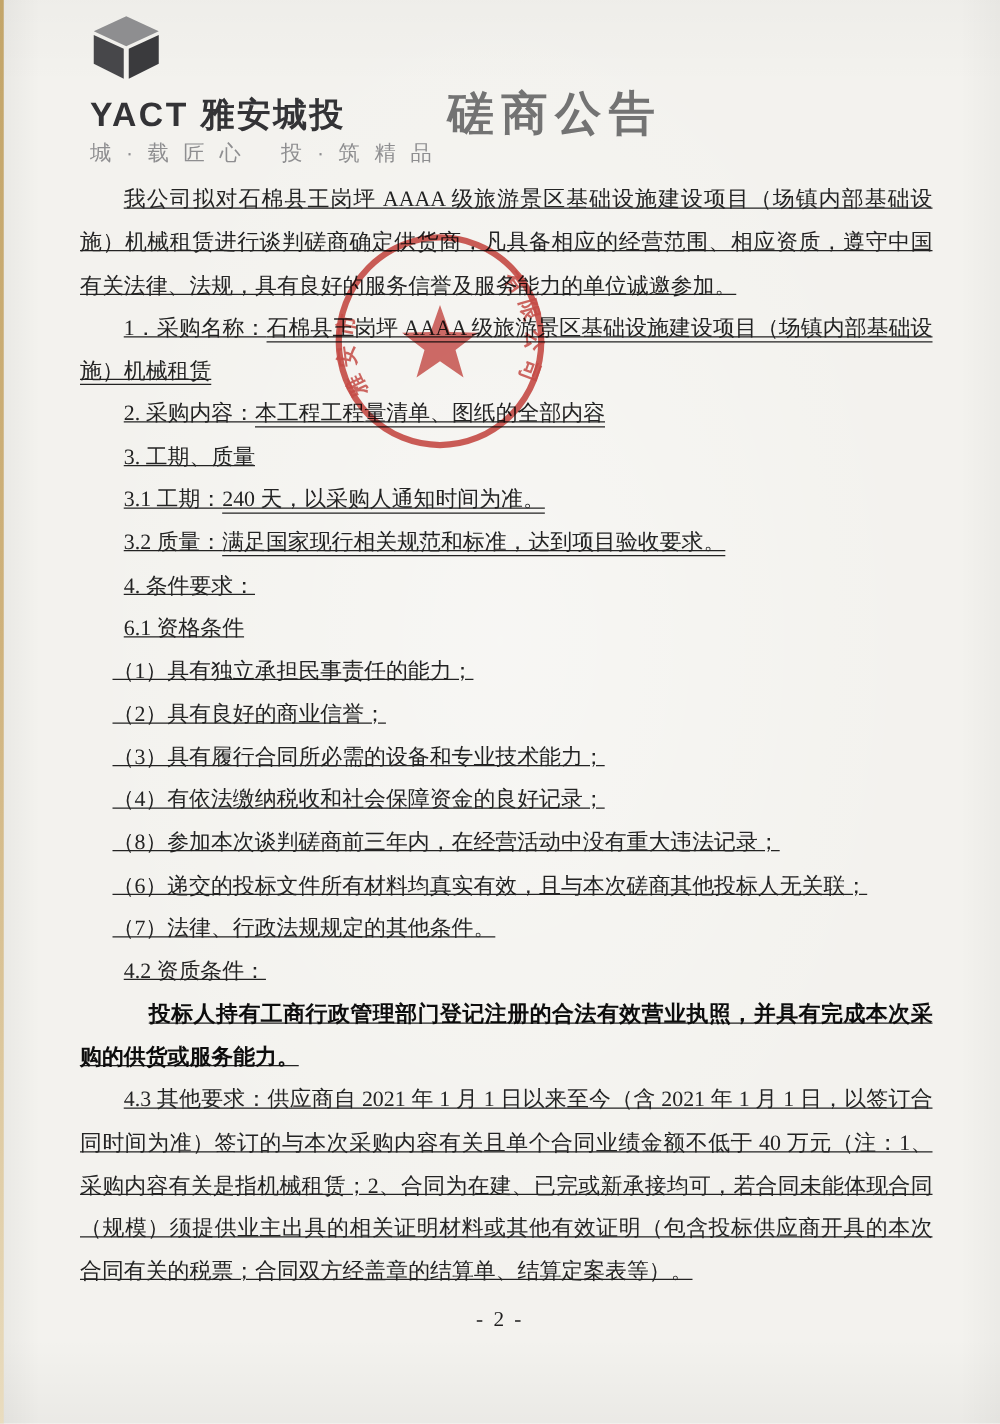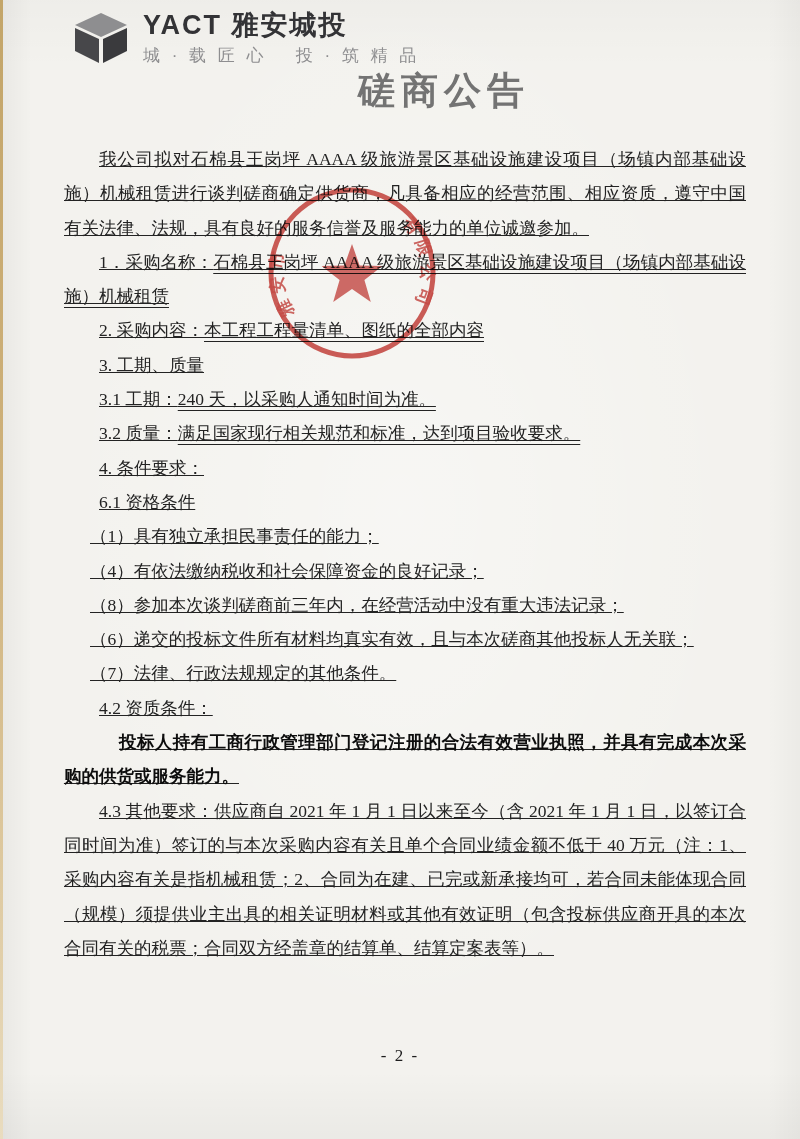--- a/index.html
+++ b/index.html
@@ -20,21 +20,21 @@
       linear-gradient(180deg, rgba(0,0,0,0.02) 0%, rgba(0,0,0,0) 6%, rgba(0,0,0,0) 94%, rgba(0,0,0,0.035) 100%);
   }
   .edge-strip {
     position: absolute; left: 0; top: 0; width: 3px; height: 1139px;
     background: linear-gradient(180deg, #c3a569 0%, #cfb27c 45%, #ddc89e 75%, #e9dcbf 100%);
   }
 
   
   .header {
     position: absolute; left: 72px; top: 10px;
-    display: flex; align-items: flex-start; gap: 13px;
+    display: flex; align-items: flex-start; gap: 13px; flex-direction: column;
   }
   .cube { width: 58px; height: 52px; margin-top: 2px; }
   .brand-col { display: flex; flex-direction: column; }
   .brand-line {
     font-family: "Liberation Sans", "DejaVu Sans", sans-serif;
     font-size: 27px; font-weight: 700; letter-spacing: 2px;
     color: #333336; white-space: nowrap; line-height: 30px;
   }
   .tagline {
     font-family: "Liberation Sans", "DejaVu Sans", sans-serif;
@@ -106,20 +106,22 @@
 <div class="doc-body" id="doc-body">
     <p class="ind-2"><span>我公司拟对石棉县王岗坪 AAAA 级旅游景区基础设施建设项目（场镇内部基础设施）机械租赁进行谈判磋商确定供货商，凡具备相应的经营范围、相应资质，遵守中国有关法律、法规，具有良好的服务信誉及服务能力的单位诚邀参加。</span></p>
     <p class="ind-2"><span>1．采购名称：</span><span class="seg-u">石棉县王岗坪 AAAA 级旅游景区基础设施建设项目（场镇内部基础设施）机械租赁</span></p>
     <p class="ind-2"><span>2. 采购内容：</span><span class="seg-u">本工程工程量清单、图纸的全部内容</span></p>
     <p class="ind-2"><span>3. 工期、质量</span></p>
     <p class="ind-2"><span>3.1 工期：</span><span class="seg-u">240 天，以采购人通知时间为准。</span></p>
     <p class="ind-2"><span>3.2 质量：</span><span class="seg-u">满足国家现行相关规范和标准，达到项目验收要求。</span></p>
     <p class="ind-2"><span>4. 条件要求：</span></p>
     <p class="ind-2"><span>6.1 资格条件</span></p>
     <p class="ind-1-5"><span>（1）具有独立承担民事责任的能力；</span></p>
+    <p class="ind-1-5"><span>（2）具有良好的商业信誉；</span></p>
+    <p class="ind-1-5"><span>（3）具有履行合同所必需的设备和专业技术能力；</span></p>
     <p class="ind-1-5"><span>（4）有依法缴纳税收和社会保障资金的良好记录；</span></p>
     <p class="ind-1-5"><span>（8）参加本次谈判磋商前三年内，在经营活动中没有重大违法记录；</span></p>
     <p class="ind-1-5"><span>（6）递交的投标文件所有材料均真实有效，且与本次磋商其他投标人无关联；</span></p>
     <p class="ind-1-5"><span>（7）法律、行政法规规定的其他条件。</span></p>
     <p class="ind-2"><span>4.2 资质条件：</span></p>
     <p class="ind-3"><span class="seg-b">投标人持有工商行政管理部门登记注册的合法有效营业执照，并具有完成本次采购的供货或服务能力。</span></p>
     <p class="ind-2"><span>4.3 其他要求：供应商自 2021 年 1 月 1 日以来至今（含 2021 年 1 月 1 日，以签订合同时间为准）签订的与本次采购内容有关且单个合同业绩金额不低于 40 万元（注：1、采购内容有关是指机械租赁；2、合同为在建、已完或新承接均可，若合同未能体现合同（规模）须提供业主出具的相关证明材料或其他有效证明（包含投标供应商开具的本次合同有关的税票；合同双方经盖章的结算单、结算定案表等）。</span></p>
   </div>
 
 <div class="stamp">

